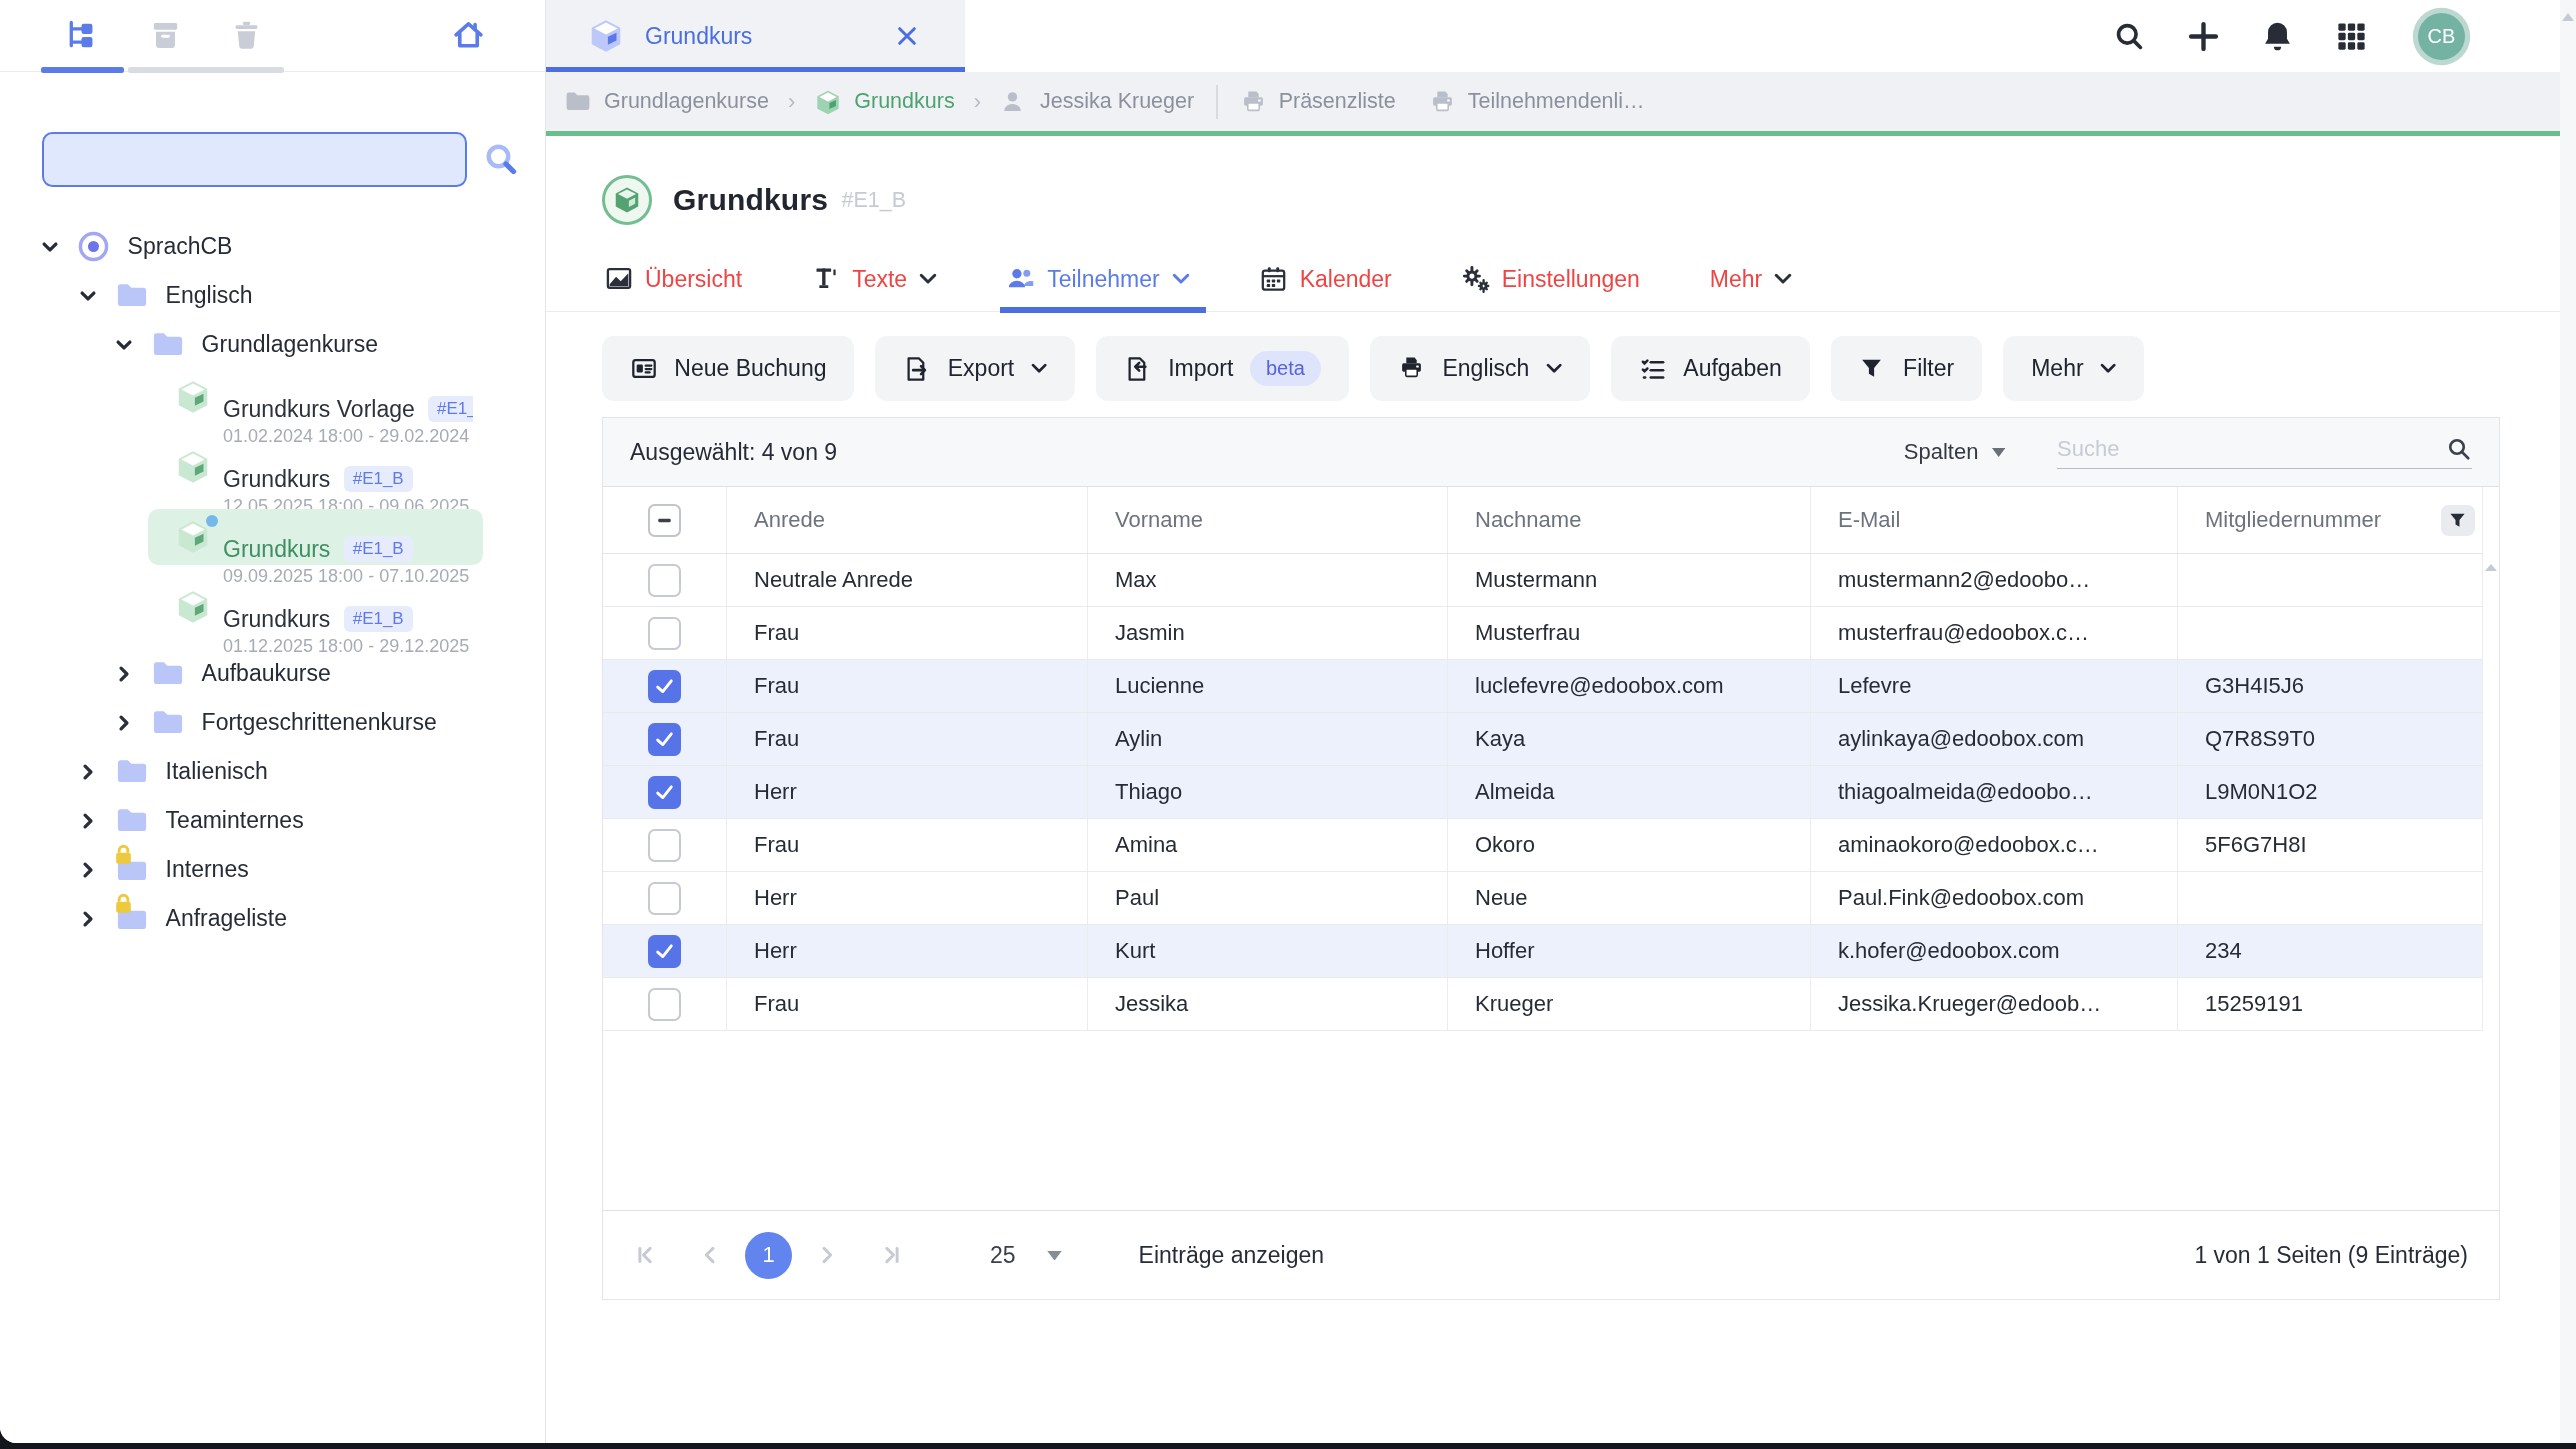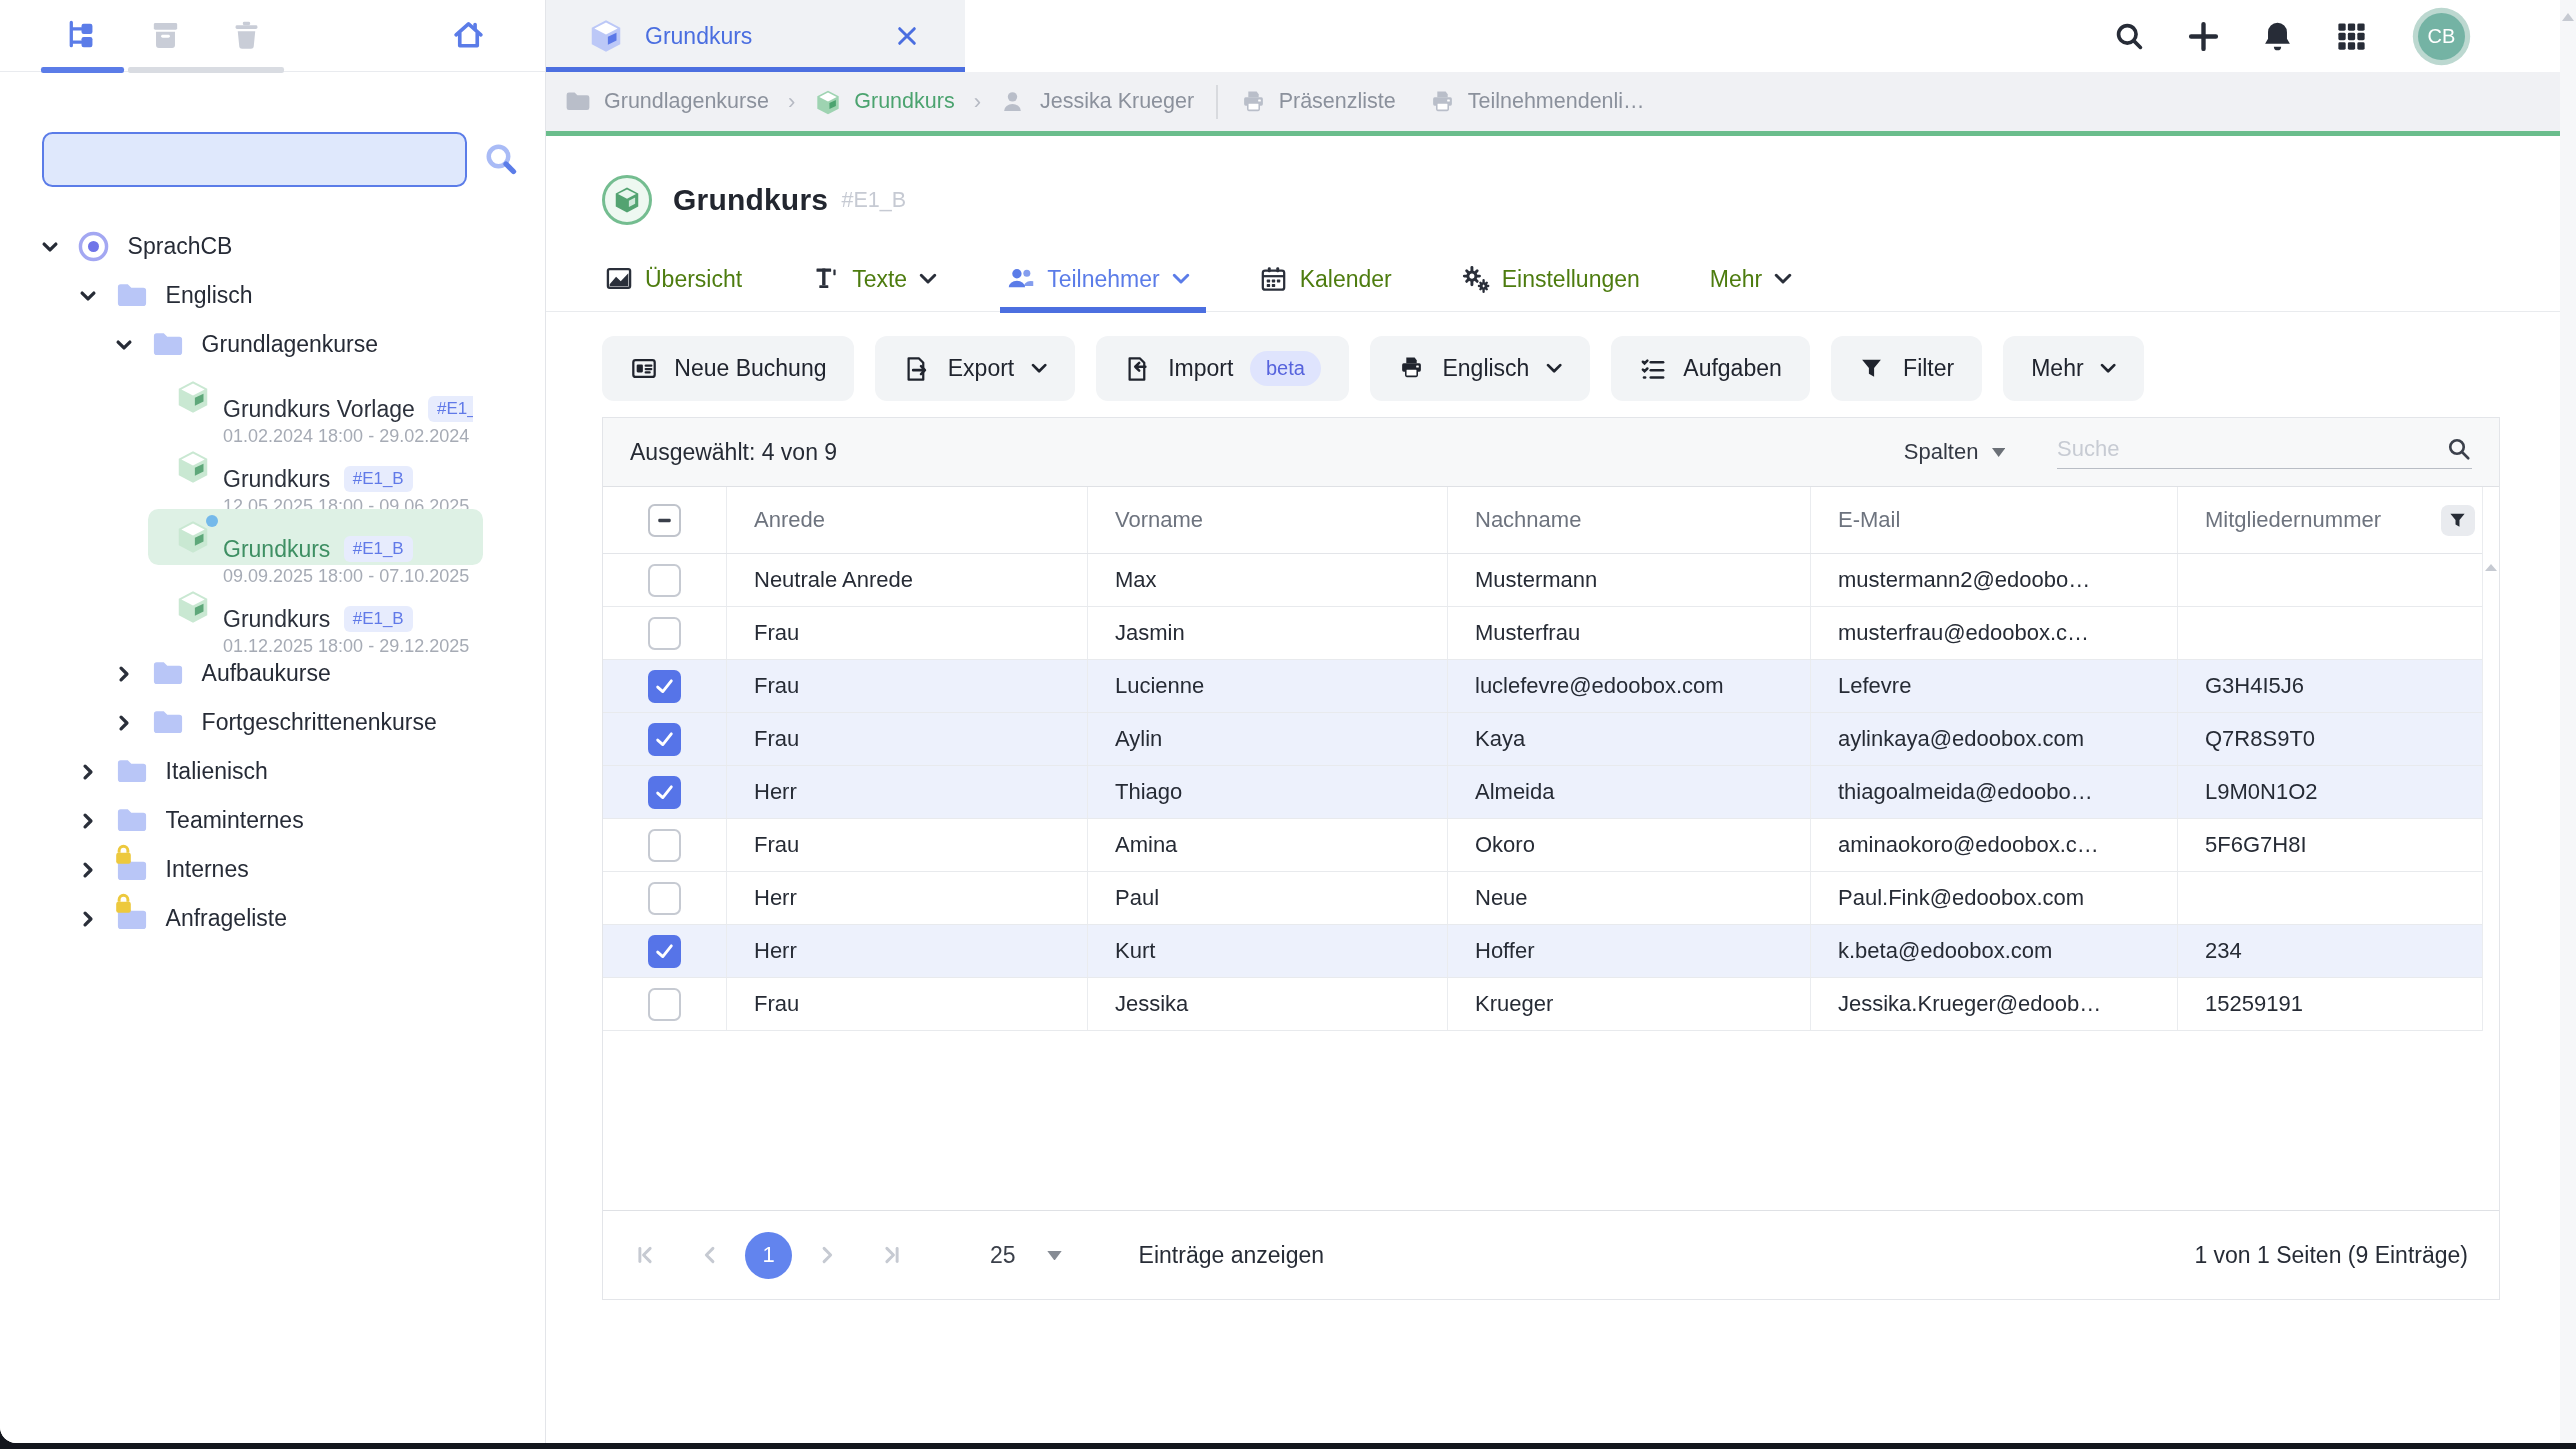--- a/index.html
+++ b/index.html
@@ -71,21 +71,21 @@
   .crumb-sep { margin:0 19px; color:#b6bac3; font-size:22px; }
   .bc-divider { width:1.5px; height:34px; background:#d8dade; margin:0 22px; }
   .print-item { display:flex; align-items:center; gap:12px; margin-right:33px; white-space:nowrap; }
   .print-item .cico { width:27px; height:25px; }
   .page { flex:1; background:#fff; position:relative; overflow:hidden; }
   .title-row { margin:39px 0 0 56px; display:flex; align-items:center; }
   .title-ico { width:50px; height:50px; border-radius:50%; border:3px solid #74bd90; background:#eef8f1; display:flex; align-items:center; justify-content:center; }
   .page-title { margin-left:21px; font-size:30px; font-weight:600; color:#22262f; letter-spacing:0.2px; }
   .page-code { margin-left:13.3px; font-size:21.5px; color:#c6cad3; font-weight:500; }
   .tabs-row { margin-top:31px; padding:0 0 0 56px; border-bottom:1.5px solid #e9ebee; display:flex; gap:55px; }
-  .ptab { display:flex; align-items:center; gap:12px; font-size:23px; color:#4d7c0f; padding:9px 12px 18px 3px; position:relative; cursor:pointer; }
+  .ptab { display:flex; align-items:center; gap:12px; font-size:23px; color:#ef4444; padding:9px 12px 18px 3px; position:relative; cursor:pointer; }
   .ptab .tabico { width:28px; height:28px; display:inline-flex; }
   .ptab.active { color:#5b7ce8; }
   .ptab.active::after { content:""; position:absolute; left:-4.4px; right:-4.4px; bottom:-1.5px; height:5.2px; background:#4c6fe0; }
   .ptab .dd { width:18px; height:12px; }
   .actions-row { margin:24px 0 0 56px; display:flex; gap:21px; }
   .abtn { height:65px; background:#f2f4f6; border:none; border-radius:12px; padding:0 28px; display:flex; align-items:center; gap:16.3px; font-size:23px; color:#20242e; font-family:inherit; font-weight:500; cursor:pointer; }
   .abtn .bico { width:28px; height:28px; display:inline-flex; }
   .abtn .beta { background:#dfe4fd; color:#5663dd; font-size:20px; padding:6px 16.3px; border-radius:18px; font-weight:400; }
   .abtn .dd { width:16.3px; height:11px; }
   
@@ -767,21 +767,21 @@
                 <div class="td cbcell">
                   <span class="cb checked">
                     <svg viewBox="0 0 44 44" width="25" height="25">
                       <path d="M10 23 L19 31 L34 12" stroke="#fff" stroke-width="5" fill="none" stroke-linecap="round" stroke-linejoin="round"></path>
                     </svg>
                   </span>
                 </div>
                 <div class="td">Herr</div>
                 <div class="td">Kurt</div>
                 <div class="td">Hoffer</div>
-                <div class="td">k.beta@edoobox.com</div>
+                <div class="td">k.hofer@edoobox.com</div>
                 <div class="td">234</div>
               </div>
               <div class="trow">
                 <div class="td cbcell">
                   <span class="cb"></span>
                 </div>
                 <div class="td">Frau</div>
                 <div class="td">Jessika</div>
                 <div class="td">Krueger</div>
                 <div class="td">Jessika.Krueger@edoob…</div>

